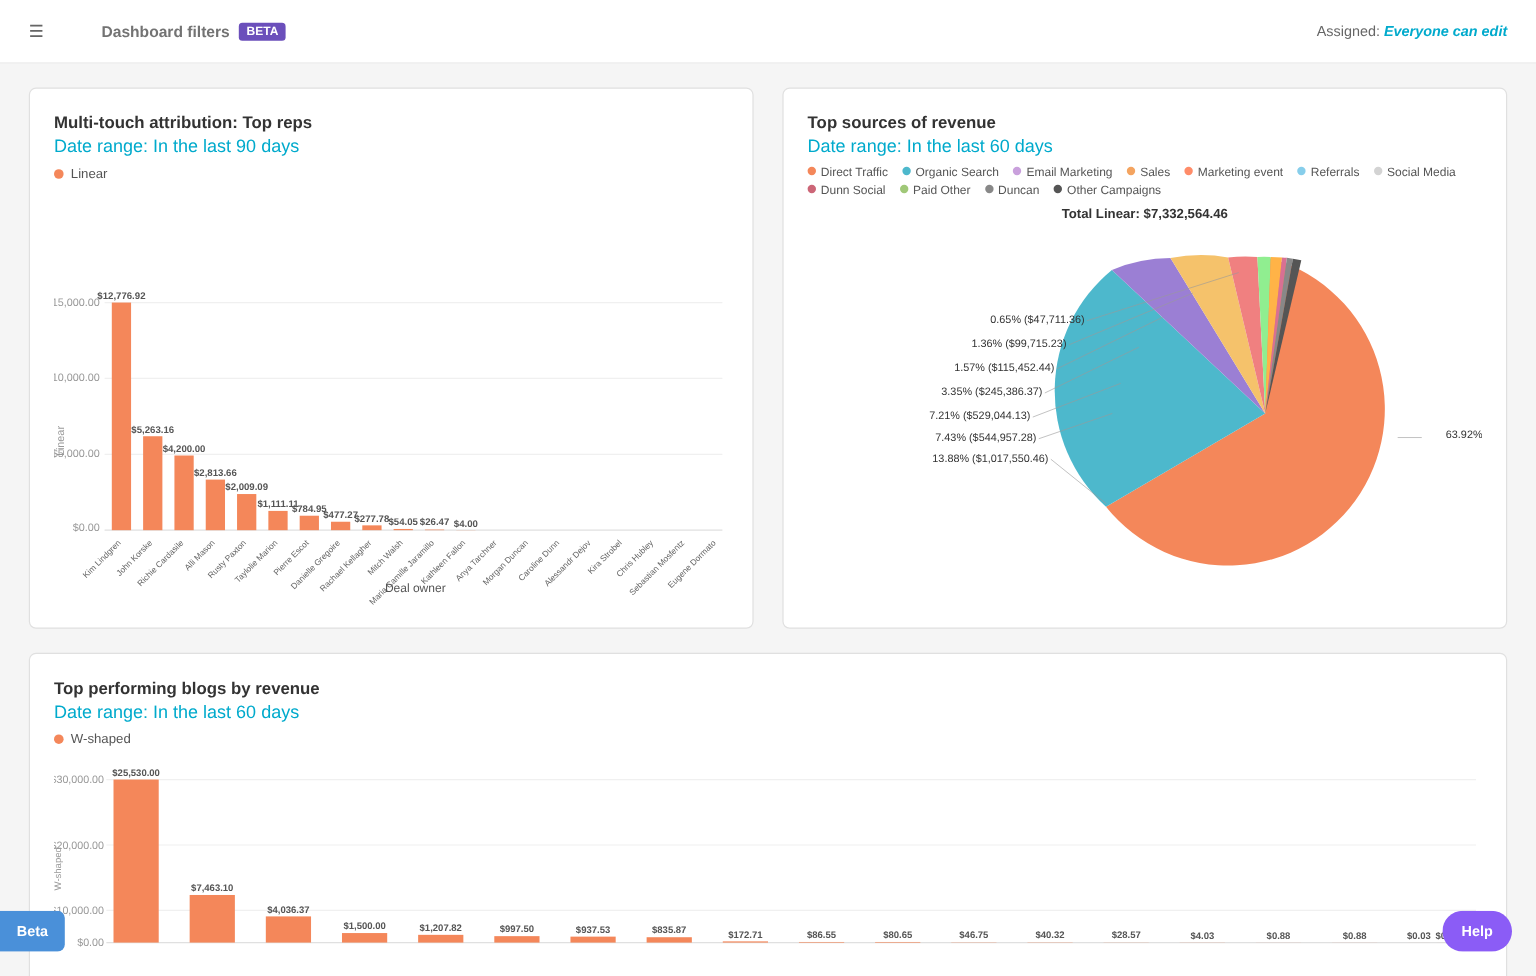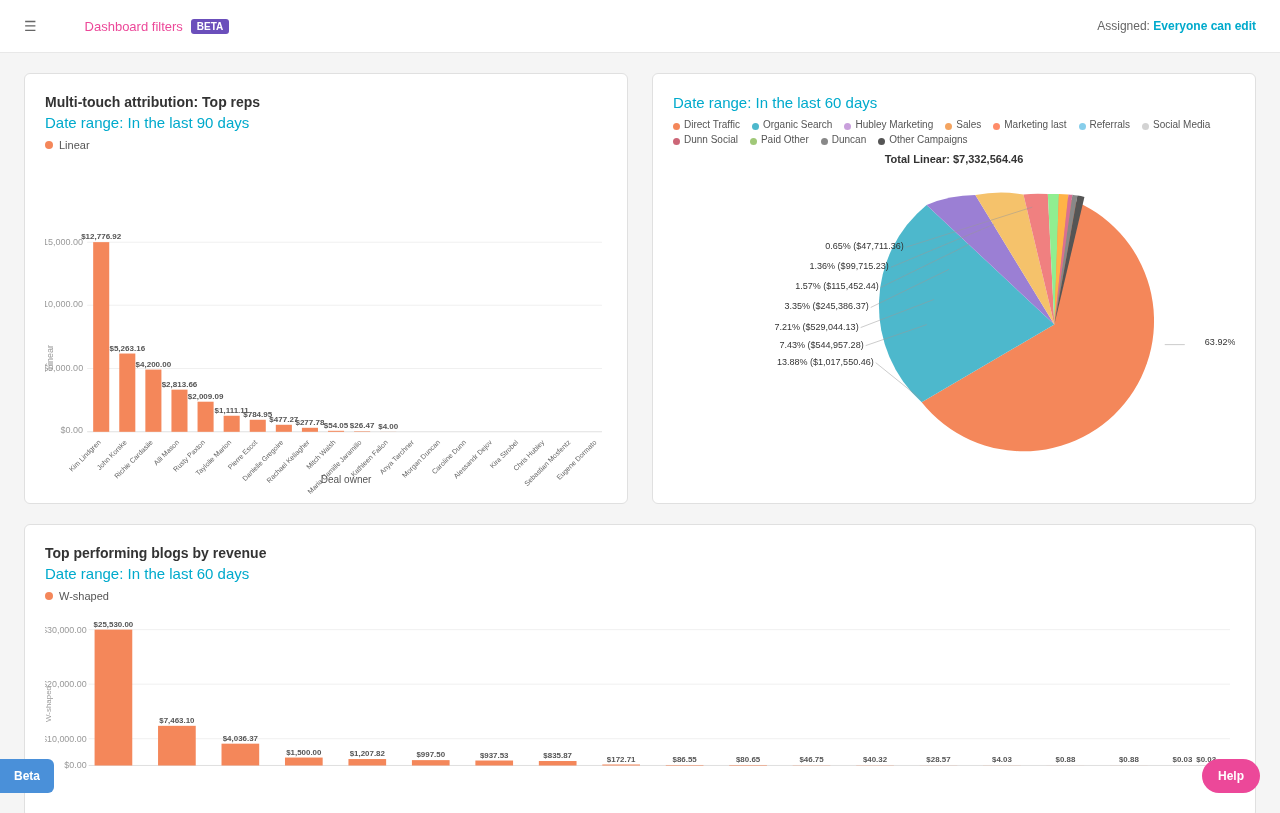--- a/index.html
+++ b/index.html
@@ -8,57 +8,57 @@
     .top-bar {
       background: #fff;
       padding: 18px 24px;
       display: flex;
       align-items: center;
       justify-content: space-between;
       border-bottom: 1px solid #e8e8e8;
     }
     .top-bar-left { display: flex; align-items: center; gap: 8px; }
     .hamburger-icon { color: #666; font-size: 14px; cursor: pointer; }
-    .dashboard-filters-link { color: #ec4899; font-weight: 400; font-size: 13px; text-decoration: none; padding-left: 40px; }
+    .dashboard-filters-link { color: #737373; font-weight: 700; font-size: 13px; text-decoration: none; padding-left: 40px; }
     .beta-badge { background: #6b4fbb; color: #fff; font-size: 10px; font-weight: 700; padding: 2px 6px; border-radius: 3px; }
     .top-bar-right { font-size: 12px; color: #666; }
-    .everyone-can-edit { color: #00aacc; font-weight: 600; }
+    .everyone-can-edit { color: #00aacc; font-weight: 600; font-style: italic; }
 
     .main-content { padding: 20px 24px; }
 
     .charts-row { display: grid; grid-template-columns: 1fr 1fr; gap: 24px; margin-bottom: 20px; }
 
     .card {
       background: #fff;
       border-radius: 6px;
       border: 1px solid #e0e0e0;
       padding: 20px;
       position: relative;
     }
 
     .card-title { font-size: 14px; font-weight: 700; color: #333; margin-bottom: 4px; }
     .card-date { font-size: 15px; color: #00aacc; margin-bottom: 8px; }
     .legend { display: flex; align-items: center; gap: 6px; margin-bottom: 12px; font-size: 11px; color: #555; }
     .legend-dot { width: 8px; height: 8px; border-radius: 50%; display: inline-block; }
     .bar-chart-svg { width: 100%; height: 100%; }
     .pie-legends { display: flex; flex-wrap: wrap; gap: 4px 12px; margin-bottom: 8px; }
-    .pie-legend-item { display: flex; align-items: flex-end; gap: 4px; font-size: 10px; color: #555; }
+    .pie-legend-item { display: flex; align-items: flex-start; gap: 4px; font-size: 10px; color: #555; }
     .pie-legend-dot { width: 7px; height: 7px; border-radius: 50%; flex-shrink: 0; }
 
     .bottom-card { background: #fff; border-radius: 6px; border: 1px solid #e0e0e0; padding: 20px; }
 
     .beta-button {
       position: fixed; bottom: 20px; left: 0;
       background: #4a90d9; color: #fff; font-size: 12px; font-weight: 600;
       padding: 10px 14px; border-radius: 0 6px 6px 0; cursor: pointer;
       border: none;
     }
     .help-button {
       position: fixed; bottom: 20px; right: 20px;
-      background: #ec4899; color: #fff; font-size: 12px; font-weight: 600;
+      background: #8b5cf6; color: #fff; font-size: 12px; font-weight: 600;
       padding: 10px 16px; border-radius: 20px; cursor: pointer;
       border: none;
     }
 
     .y-axis-label {
       font-size: 9px;
       fill: #999;
     }
     .bar-value {
       font-size: 8px;
@@ -165,42 +165,43 @@
         <text transform="translate(472,215) rotate(-45)" font-size="7" fill="#666" text-anchor="end">Kira Strobel</text>
         <text transform="translate(498,215) rotate(-45)" font-size="7" fill="#666" text-anchor="end">Chris Hubley</text>
         <text transform="translate(524,215) rotate(-45)" font-size="7" fill="#666" text-anchor="end">Sebastian Mosfentz</text>
         <text transform="translate(550,215) rotate(-45)" font-size="7" fill="#666" text-anchor="end">Eugene Dormato</text>
 
         <text x="300" y="255" text-anchor="middle" font-size="10" fill="#555">Deal owner</text>
       </svg>
     </div>
 
     <div class="card">
+      <div class="card-title">Top sources of revenue</div>
       <div class="card-date">Date range: In the last 60 days</div>
 
       <div class="pie-legends">
         <div class="pie-legend-item">
           <span class="pie-legend-dot" style="background:#f4875a;"></span>
           <span>Direct Traffic</span>
         </div>
         <div class="pie-legend-item">
           <span class="pie-legend-dot" style="background:#4db8cc;"></span>
           <span>Organic Search</span>
         </div>
         <div class="pie-legend-item">
           <span class="pie-legend-dot" style="background:#c9a0dc;"></span>
-          <span>Hubley Marketing</span>
+          <span>Email Marketing</span>
         </div>
         <div class="pie-legend-item">
           <span class="pie-legend-dot" style="background:#f4a460;"></span>
           <span>Sales</span>
         </div>
         <div class="pie-legend-item">
           <span class="pie-legend-dot" style="background:#ff8c69;"></span>
-          <span>Marketing last</span>
+          <span>Marketing event</span>
         </div>
         <div class="pie-legend-item">
           <span class="pie-legend-dot" style="background:#87ceeb;"></span>
           <span>Referrals</span>
         </div>
         <div class="pie-legend-item">
           <span class="pie-legend-dot" style="background:#d3d3d3;"></span>
           <span>Social Media</span>
         </div>
         <div class="pie-legend-item">

